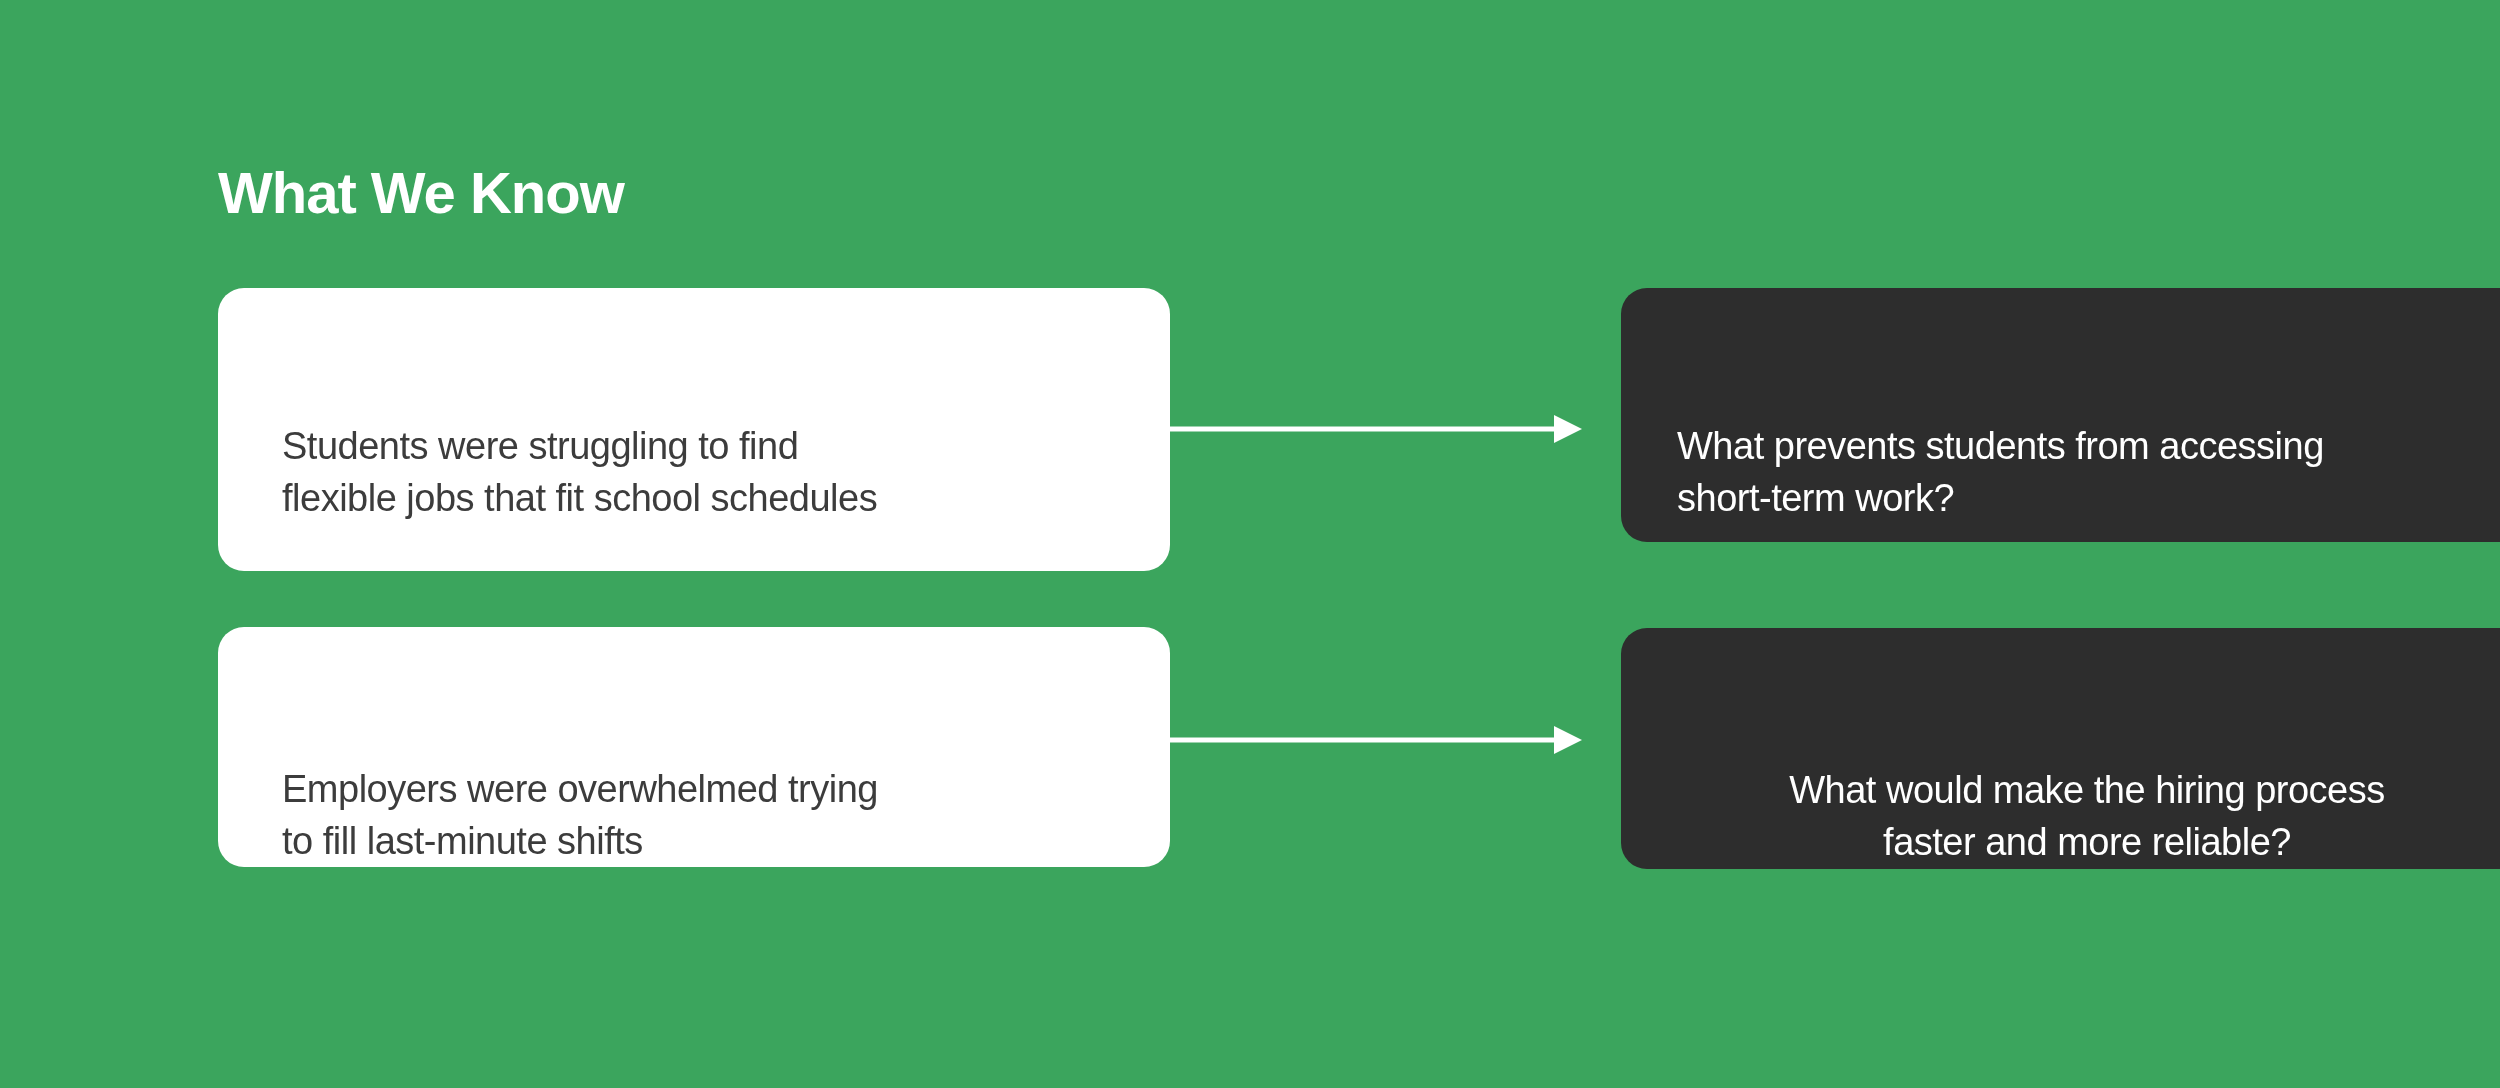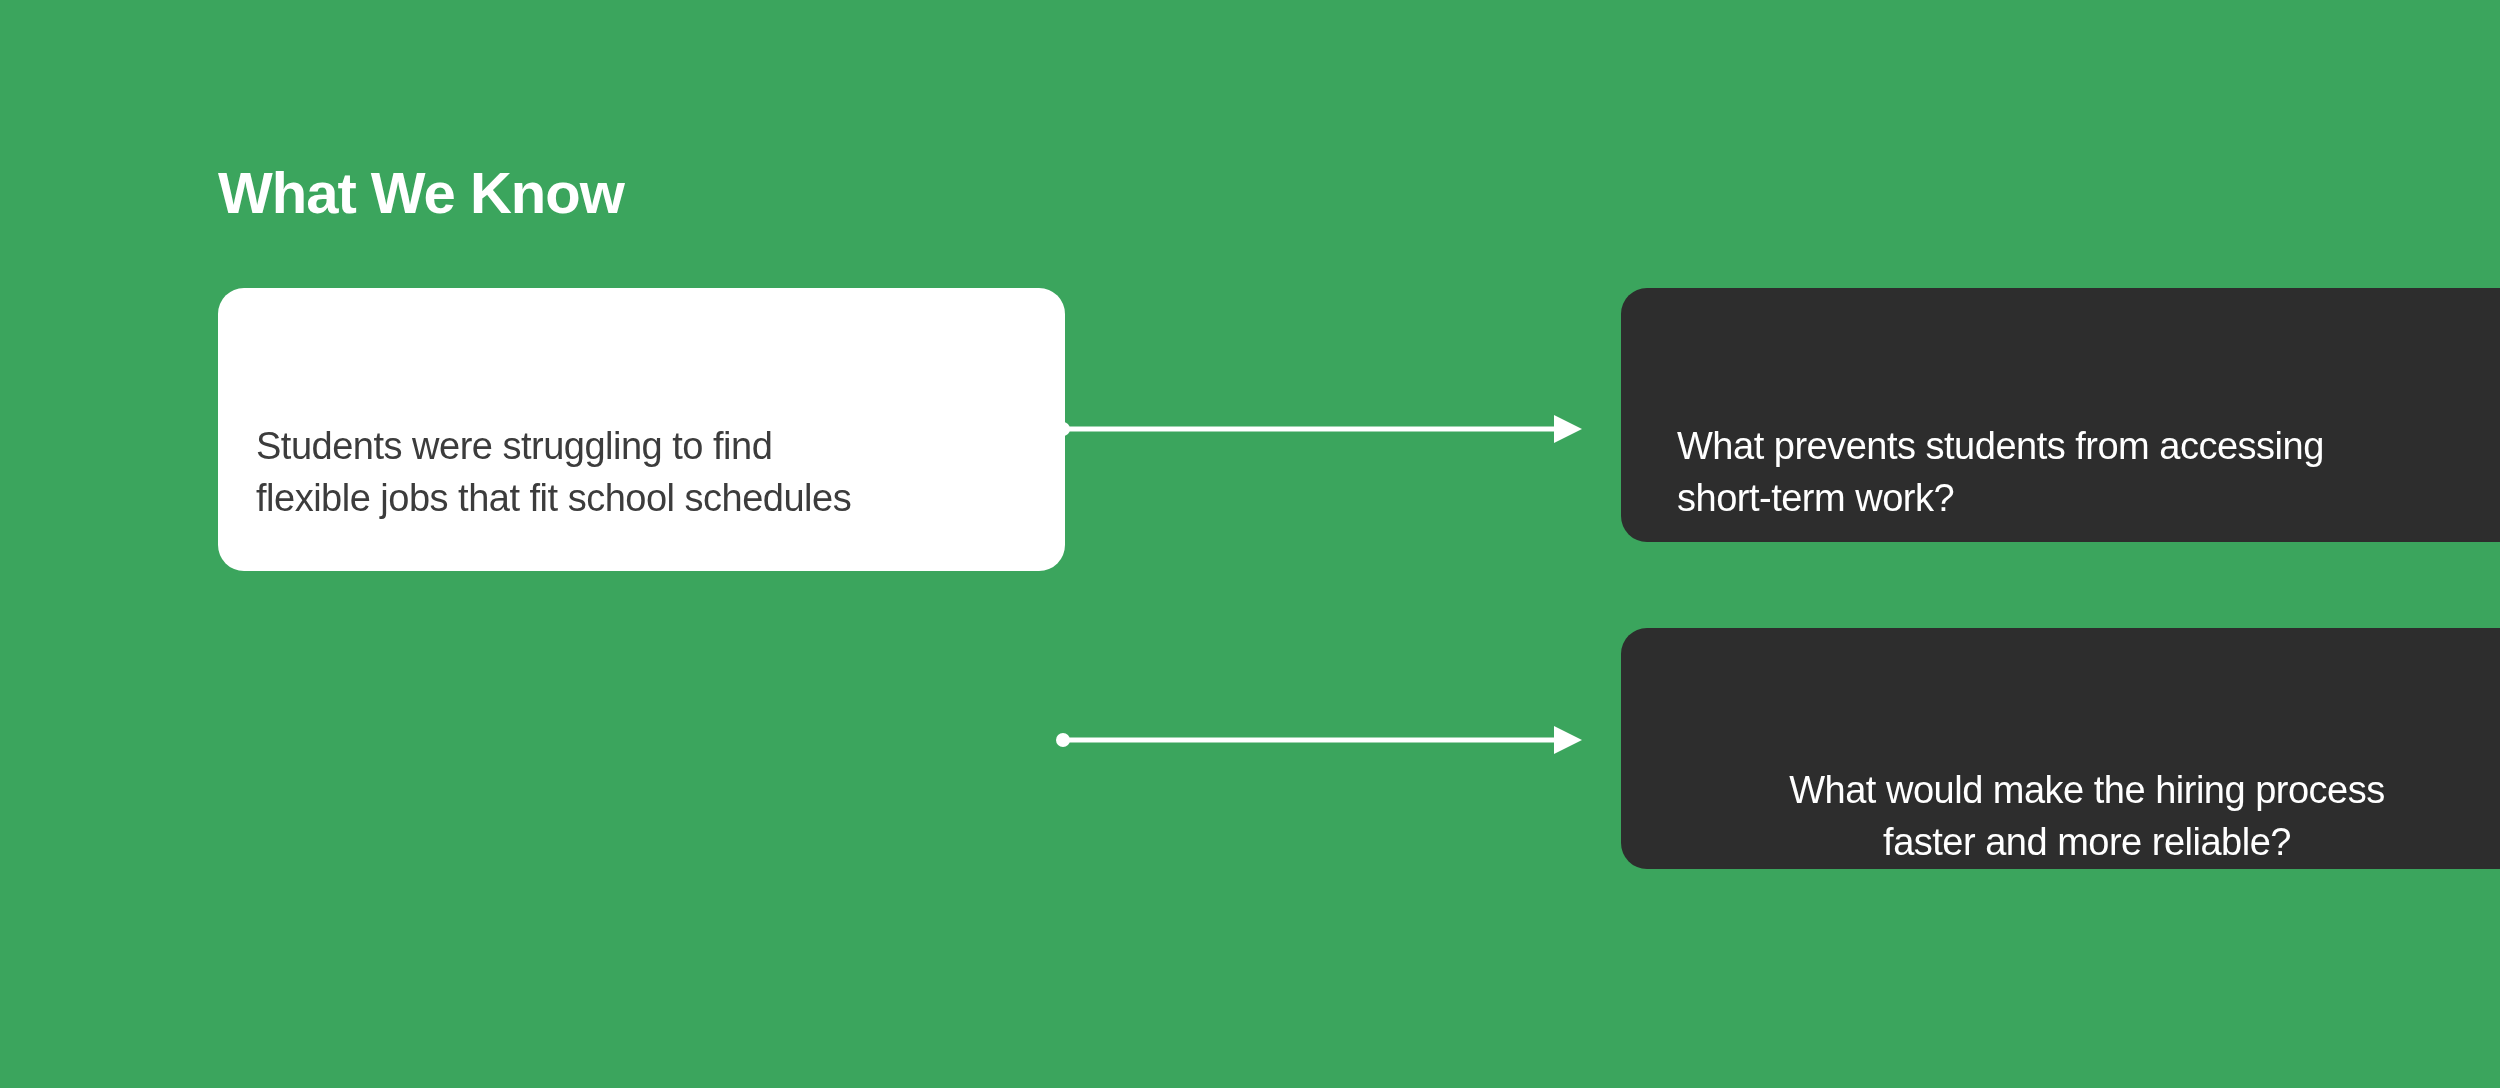--- a/index.html
+++ b/index.html
@@ -35,22 +35,22 @@
     border-radius: 26px;
     font-size: 38px;
     line-height: 52px;
     letter-spacing: -0.5px;
     white-space: pre-line;
   }
   .card.light {
     background: var(--card-light-bg, #FFFFFF);
     color: var(--text-on-light, #3C3C3C);
     left: 218px;
-    width: 847px;
-    padding: 80px 40px 0 38px;
+    width: 952px;
+    padding: 80px 40px 0 64px;
   }
   .card.dark {
     background: var(--card-dark-bg, #2D2D2D);
     color: var(--text-on-dark, #FFFFFF);
     left: 1578px;
     width: 916px;
     padding: 80px 40px 0 56px;
     margin-left: 43px;
   }
   .card.know-1     { top: 288px; height: 283px; }
@@ -78,20 +78,24 @@
   <div class="card light know-1">
     <span>Students were struggling to find
 flexible jobs that fit school schedules</span>
   </div>
 
   <div class="card dark question-1">
     <span>What prevents students from accessing
 short-term work?</span>
   </div>
 
+  <div class="card light know-2">
+    <span>Employers were overwhelmed trying
+to fill last-minute shifts</span>
+  </div>
 
   <div class="card dark question-2">
     <span>What would make the hiring process
 faster and more reliable?</span>
   </div>
 
   <svg class="connector row-1" viewBox="0 0 530 40" xmlns="http://www.w3.org/2000/svg">
     <circle cx="9" cy="20" r="7" fill="var(--arrow, #FFFFFF)"></circle>
     <line x1="9" y1="20" x2="502" y2="20" stroke="var(--arrow, #FFFFFF)" stroke-width="5"></line>
     <polygon points="500,6 528,20 500,34" fill="var(--arrow, #FFFFFF)"></polygon>

